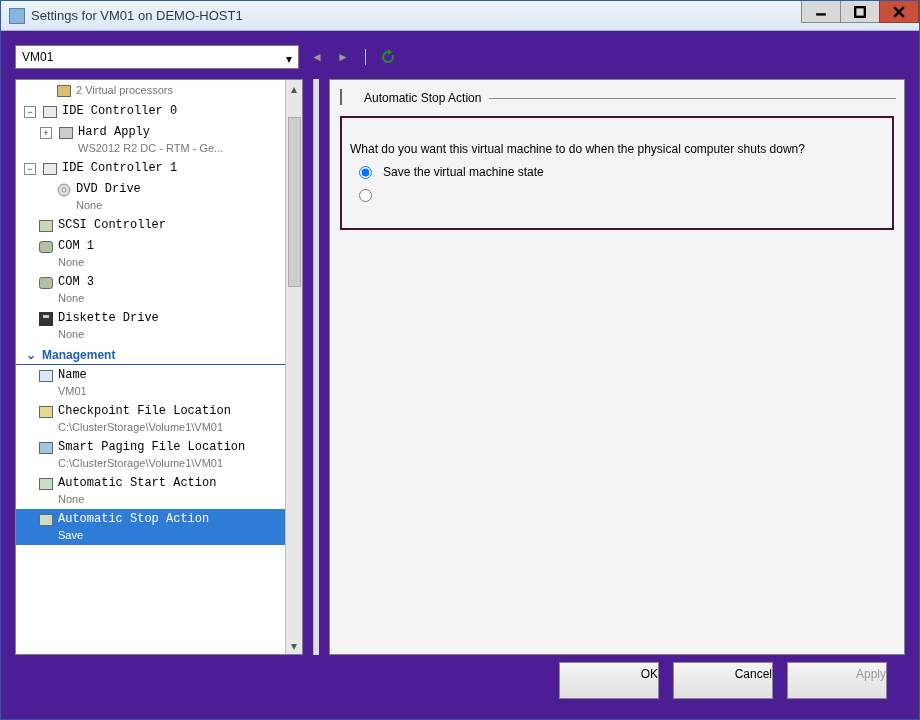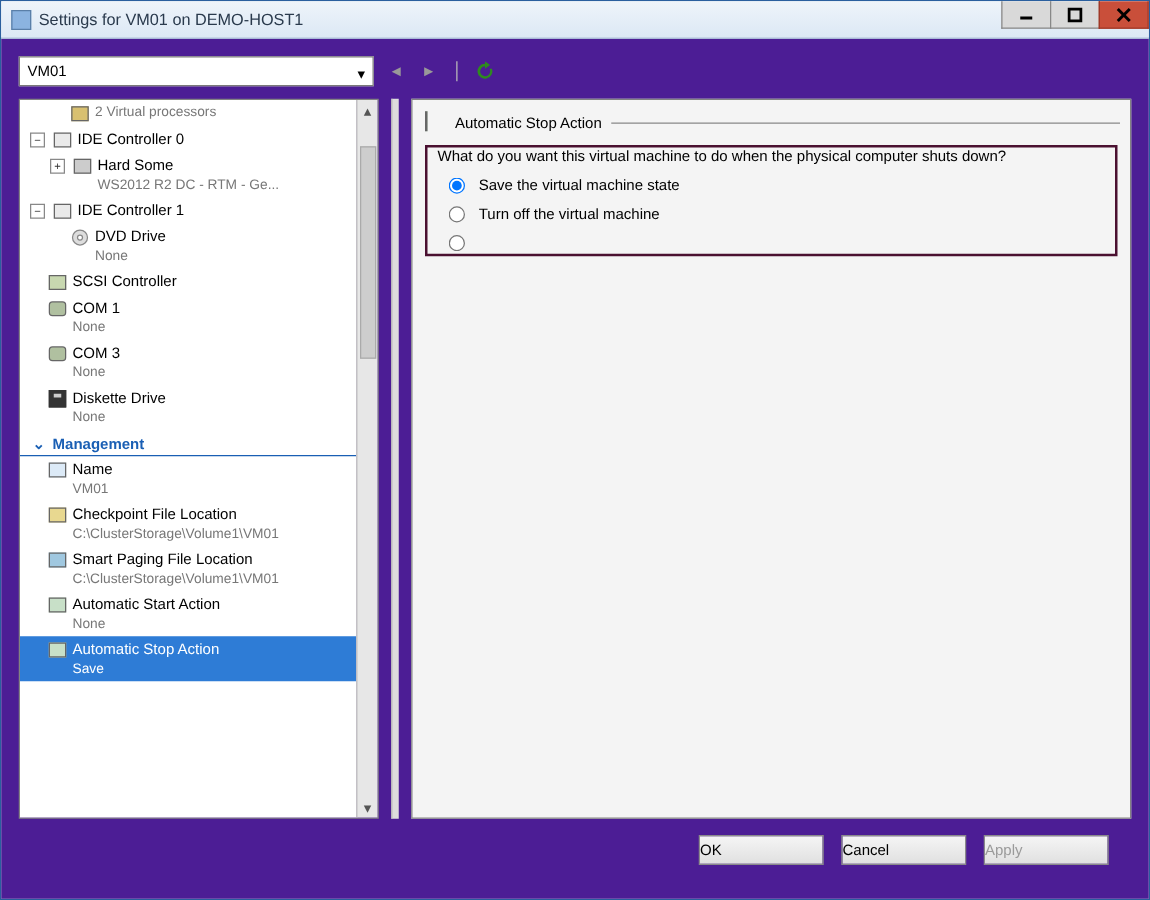--- a/index.html
+++ b/index.html
@@ -22,39 +22,39 @@
 .body { flex:1; display:flex; gap:10px; min-height:0;}
 .sidebar { width:288px; border:1px solid #828282; display:flex; position:relative; }
 .tree { flex:1; overflow:hidden; background:#fff; }
 .scroll-track { width:17px; background:#e7e7e7; border-left:1px solid #c0c0c0; display:flex; flex-direction:column; align-items:center; }
 .scroll-arrow { width:100%; height:17px; display:flex; align-items:center; justify-content:center; color:#555;}
 .scroll-thumb { width:13px; flex:0 0 170px; background:#cdcdcd; margin-top:20px; border:1px solid #aaa;}
 .catbar { width:6px; background:#ddd; border-left:1px solid #bbb; }
 .item { display:flex; align-items:flex-start; padding:2px 4px 2px 6px; gap:4px; line-height:16px;}
 .item .ic { width:16px; height:16px; flex:0 0 16px; display:flex; align-items:center; justify-content:center; margin-top:1px;}
 .item .labels { display:flex; flex-direction:column; }
-.item .lbl { color:#000; }
+.item .lbl { color:#000;font-family:Liberation Mono, monospace; }
 .item .sub { color:#777; font-size:11px; padding-left:0px;}
 .item.selected { background:#2e7cd6; color:#fff; }
 .item.selected .lbl, .item.selected .sub { color:#fff; }
 .expander { width:12px; height:12px; border:1px solid #888; display:flex; align-items:center; justify-content:center; font-size:9px; color:#333; background:#fff; line-height:8px;}
 .indent0 { padding-left:6px; }
 .indent1 { padding-left:22px; }
 .indent2 { padding-left:40px; }
 .section-head { font-weight:bold; color:#1a5fb4; padding:4px 6px 2px 10px; border-bottom:1px solid #1a5fb4; display:flex; align-items:center; gap:6px;}
 .right { flex:1; border:1px solid #828282; background:#f4f4f4; padding:10px 0 10px 10px; position:relative;}
 .panel-title { display:flex; align-items:center; gap:8px; margin-bottom:10px;}
 .panel-title .ic { width:16px; height:16px; }
 .panel-title .line { flex:1; height:1px; background:#888; margin-right:8px;}
-.focus-box { border:2px solid #4a1030; padding:0 8px; margin-right:10px;}
+.focus-box { border:2px solid #4a1030; padding:24px 8px; margin-right:10px;}
 .opt { display:flex; align-items:center; gap:8px; margin:8px 0 2px 4px;}
 .opt input { margin-top:2px;}
 .opt-desc { margin:2px 0 8px 28px; color:#333; }
 .footer { height:50px; display:flex; justify-content:flex-end; align-items:center; gap:14px; padding:0 18px;}
-.btn { width:100px; height:24px; border:1px solid #8a8a8a; background:linear-gradient(#f5f5f5,#e0e0e0); text-align:left; line-height:22px;}
+.btn { width:100px; height:37px; border:1px solid #8a8a8a; background:linear-gradient(#f5f5f5,#e0e0e0); text-align:right; line-height:22px;}
 .btn.disabled { color:#9a9a9a; }
 .icon-box { width:14px; height:12px; border:1px solid #666; background:#eaeaea; }
 .icon-disk { width:14px;height:14px;border:1px solid #333;background:#333;position:relative;}
 .icon-disk::after{content:"";position:absolute;left:3px;top:2px;width:6px;height:3px;background:#ccc;}
 </style>
 </head>
 <body>
 
 <div class="window">
   <div class="titlebar">
@@ -115,21 +115,21 @@
             <span class="lbl">IDE Controller 0</span>
           </div>
           <div class="item indent1">
             <span class="ic">
                 <span class="expander">+</span>
               </span>
             <span class="ic">
                 <span class="icon-box" style="background:#ccc"></span>
               </span>
             <span class="labels">
-                <span class="lbl">Hard Some</span>
+                <span class="lbl">Hard Apply</span>
                 <span class="sub">WS2012 R2 DC - RTM - Ge...</span>
               </span>
           </div>
           <div class="item indent0">
             <span class="ic">
                 <span class="expander">−</span>
               </span>
             <span class="ic">
                 <span class="icon-box"></span>
               </span>
@@ -246,24 +246,20 @@
           <span class="line"></span>
         </div>
         <div class="focus-box">
           <div>What do you want this virtual machine to do when the physical computer shuts down?</div>
           <label class="opt">
             <input type="radio" name="stop" checked="" style="">
             <span>Save the virtual machine state</span>
           </label>
           <label class="opt">
             <input type="radio" name="stop" style="">
-            <span>Turn off the virtual machine</span>
-          </label>
-          <label class="opt">
-            <input type="radio" name="stop" style="">
           </label>
         </div>
       </div>
     </div>
 
     <div class="footer">
       <div class="btn"><span>OK</span></div>
       <div class="btn"><span>Cancel</span></div>
       <div class="btn disabled"><span>Apply</span></div>
     </div>

